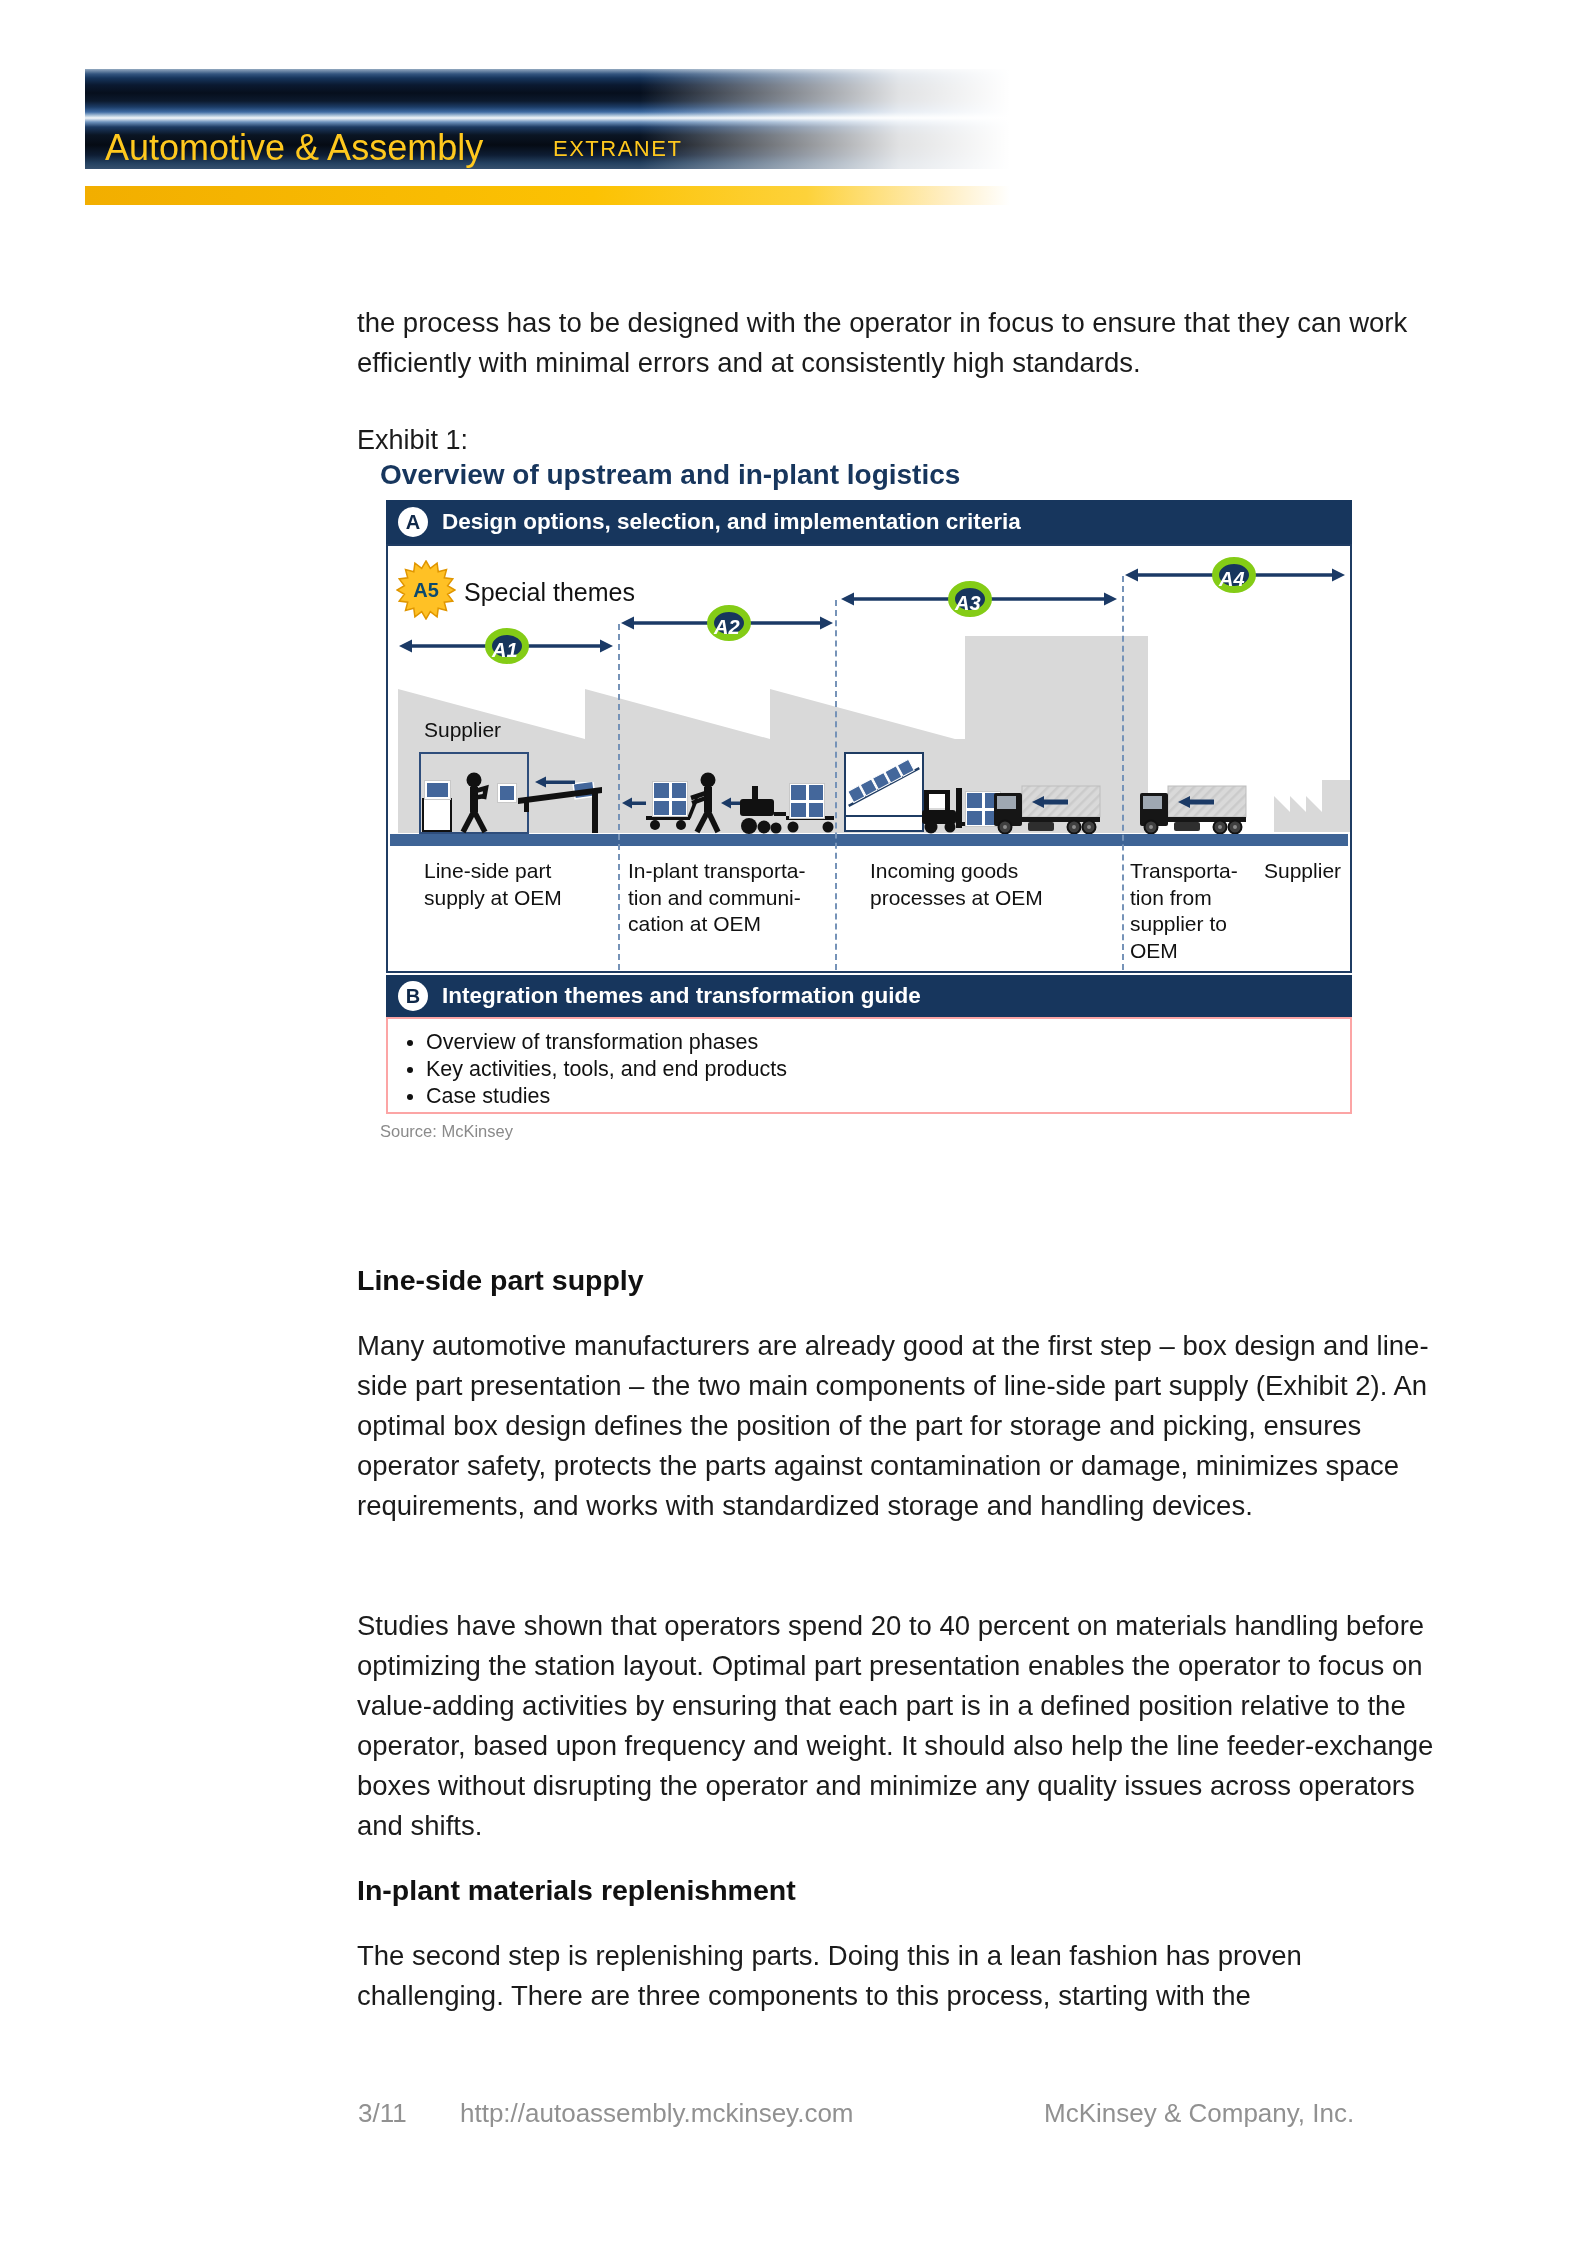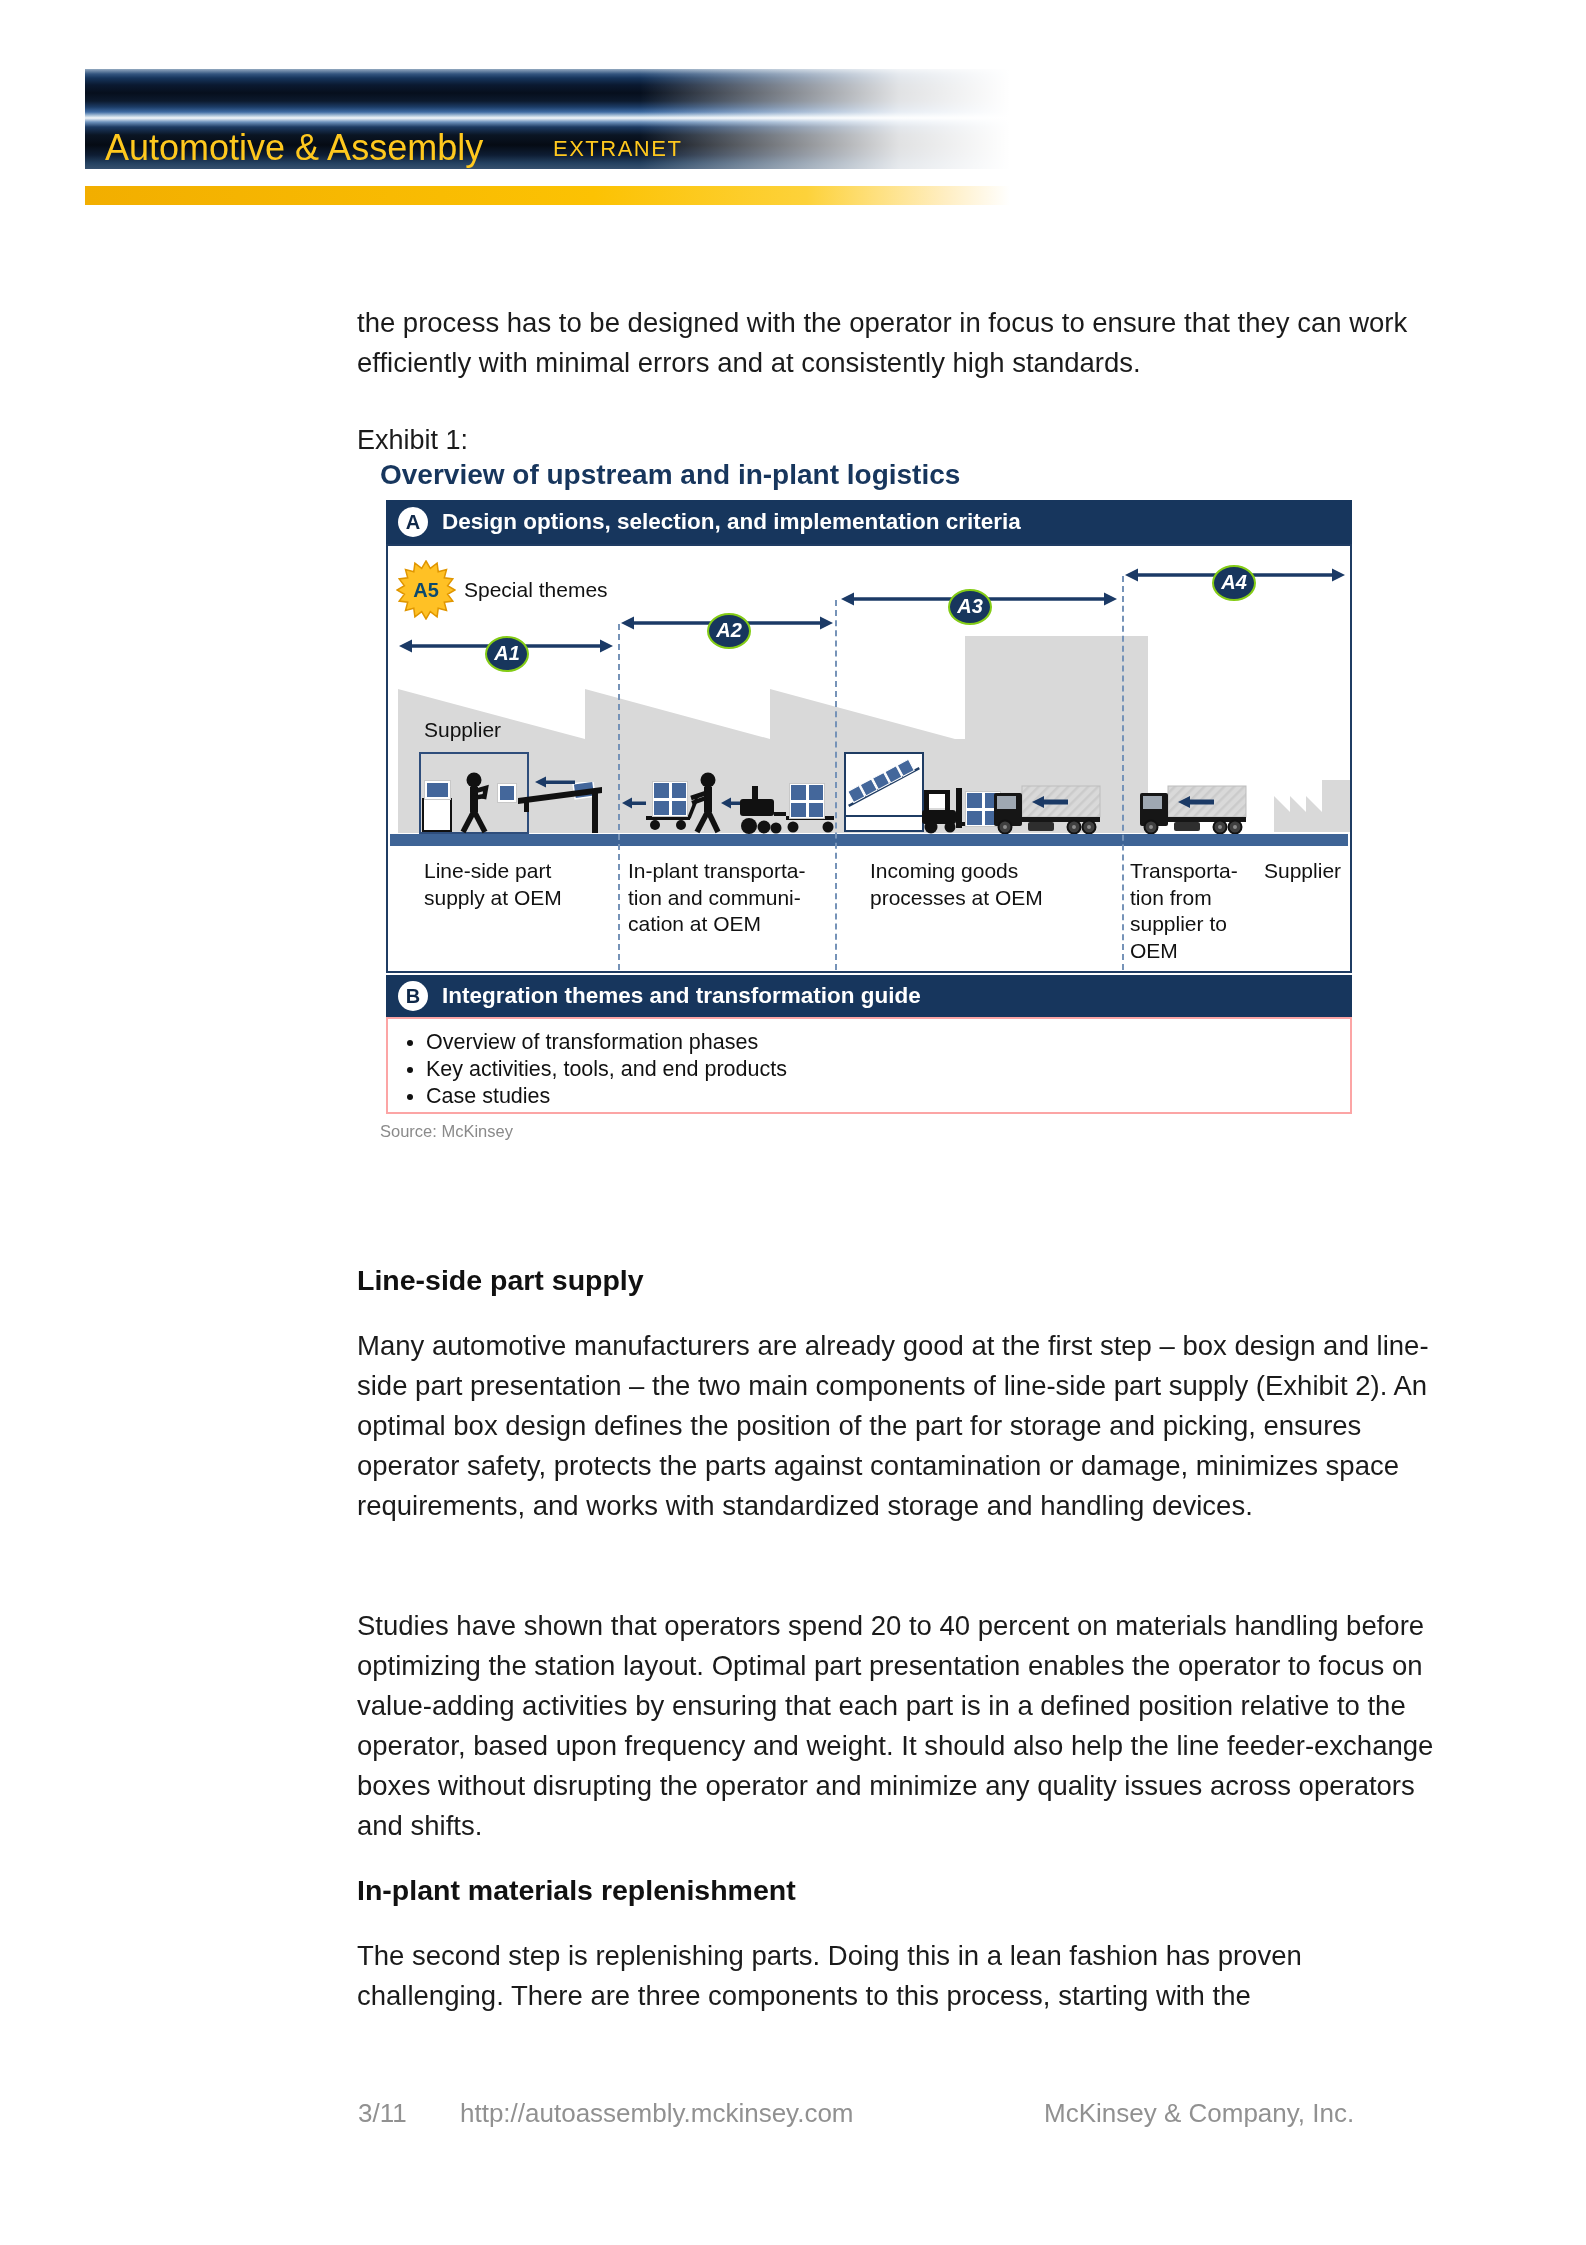--- a/index.html
+++ b/index.html
@@ -30,23 +30,23 @@
   .navybar{background:#17365D;display:flex;align-items:center;gap:14px;padding-left:12px;box-sizing:border-box;}
   .navybar .t{color:#fff;font-size:22.5px;font-weight:bold;}
   .circlebadge{width:30px;height:30px;border-radius:50%;background:#fff;color:#0f2849;
     font-weight:bold;font-size:20px;display:flex;align-items:center;justify-content:center;flex:0 0 auto;}
   .diagram{background:#fff;border:2px solid #1f3c63;box-sizing:border-box;}
   .bbox{background:#fff;border:2px solid #fca5a5;box-sizing:border-box;padding:6px 14px;}
   .bbox ul{margin:4px 0 0 0;padding-left:24px;}
   .bbox li{font-size:21.5px;line-height:27px;color:#111;}
   .floor{background:#3e6496;}
   .dash{width:0;border-left:2px dashed #7693b8;}
-  .abadge{width:44px;height:36px;border-radius:50%;background:#17365D;border:2px solid #84cc16;
-    color:#fff;font-style:italic;font-weight:bold;font-size:20px;line-height:31px;text-align:center;box-sizing:border-box;margin-top:8px;}
-  .speclabel{font-size:21px;color:#111;}
+  .abadge{width:44px;height:36px;border-radius:50%;background:#17365D;border:7px solid #84cc16;
+    color:#fff;font-style:italic;font-weight:bold;font-size:20px;line-height:31px;box-sizing:border-box;}
+  .speclabel{font-size:25px;color:#111;}
   .starlabel{width:60px;height:60px;display:flex;align-items:center;justify-content:center;
     color:#0c4a6e;font-weight:bold;font-size:20px;}
   .collabel{font-size:21px;line-height:26.5px;color:#111;white-space:pre-line;}
   .smalllabel{font-size:21px;color:#111;}
   .asmbox{border:2px solid #2e4d7b;box-sizing:border-box;}
   .bin{background:#fff;border:2.5px solid #111;box-sizing:border-box;}
   .box1{background:#44679b;border:2px solid #fff;box-sizing:border-box;box-shadow:0 0 0 1px #c8c8c8;}
   .boxes4{width:34px;height:34px;display:grid;grid-template:1fr 1fr / 1fr 1fr;gap:3px;background:#fff;padding:1px;box-sizing:border-box;box-shadow:0 0 0 1px #c8c8c8;}
   .boxes4 i{background:#44679b;display:block;}
   .source{font-size:16.5px;color:#8a8a8a;}

